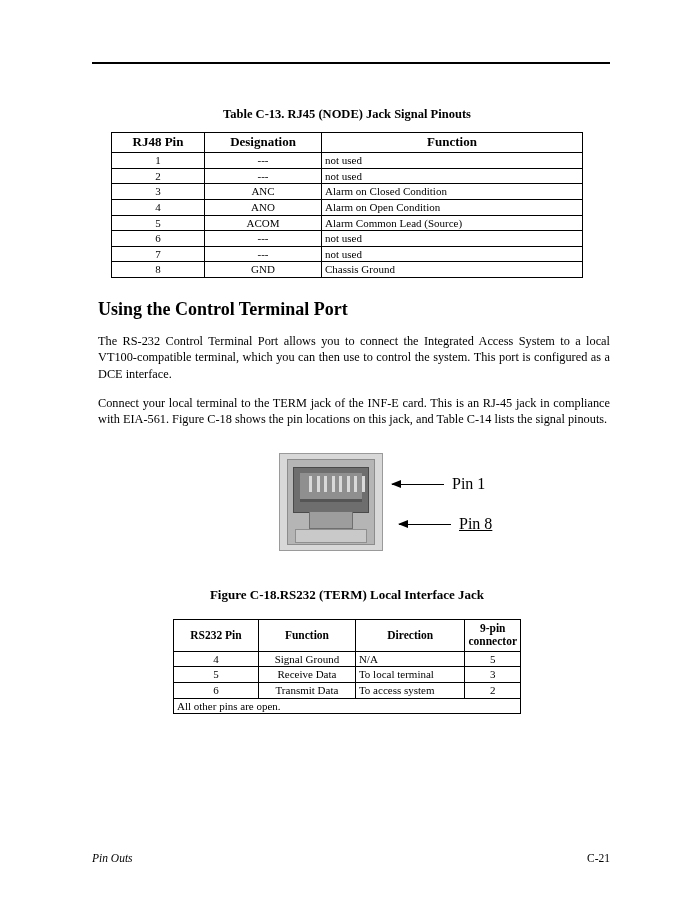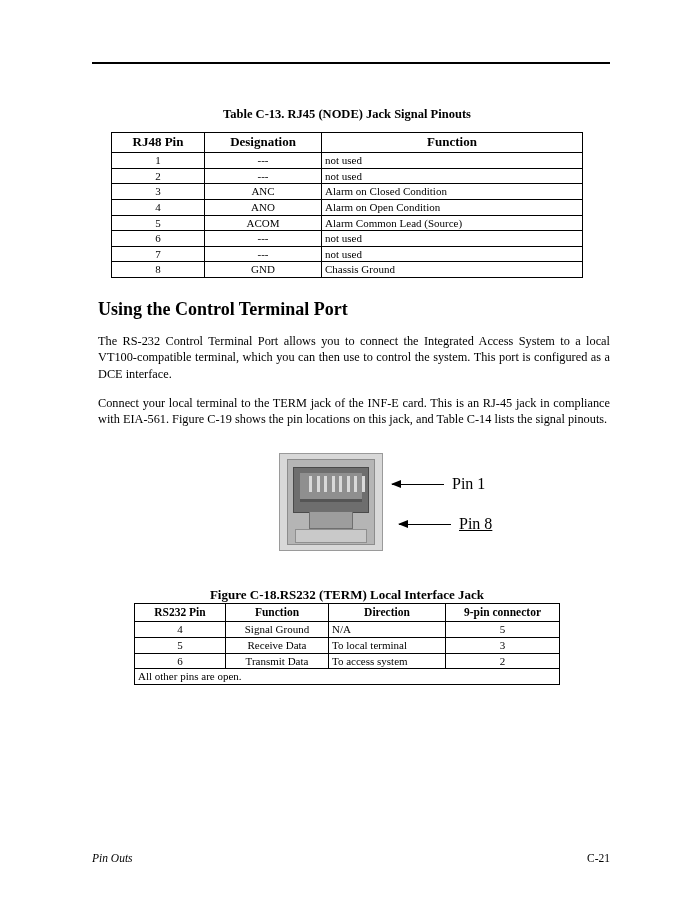--- a/index.html
+++ b/index.html
@@ -180,22 +180,22 @@
     position: absolute;
     left: 8px;
     font-style: italic;
   }
   .footer .right {
     position: absolute;
     right: 0;
   }
   table.grid2 {
     border-collapse: collapse;
-    width: 426px;
-    margin: 0 auto;
+    width: 348px;
+    margin: 16px auto;
     font-size: 11px;
   }
   table.grid2 th, table.grid2 td {
     border: 1px solid #000;
     padding: 1px 3px;
     line-height: 1.15;
   }
   table.grid2 th {
     text-align: center;
     font-weight: bold;
@@ -268,21 +268,21 @@
         </tr>
       </tbody>
     </table>
 
 
 
     <h3 class="sub" style="padding-left:14px;">Using the Control Terminal Port</h3>
 
     <p class="body" style="padding-left:14px;">The RS-232 Control Terminal Port allows you to connect the Integrated Access System to a local VT100-compatible terminal, which you can then use to control the system. This port is configured as a DCE interface.</p>
 
-    <p class="body" style="padding-left:14px;">Connect your local terminal to the TERM jack of the INF-E card. This is an RJ-45 jack in compliance with EIA-561. Figure C-19 shows the pin locations on this jack, and Table C-14 lists the signal pinouts.</p>
+    <p class="body" style="padding-left:14px;">Connect your local terminal to the TERM jack of the INF-E card. This is an RJ-45 jack in compliance with EIA-561. Figure C-18 shows the pin locations on this jack, and Table C-14 lists the signal pinouts.</p>
 
     <div class="fig-wrap">
       <div class="jack">
         <div class="outer"></div>
         <div class="plate"></div>
         <div class="mouth">
           <div class="mouth-inner">
             <div class="pins">
               <span></span>
               <span></span>

